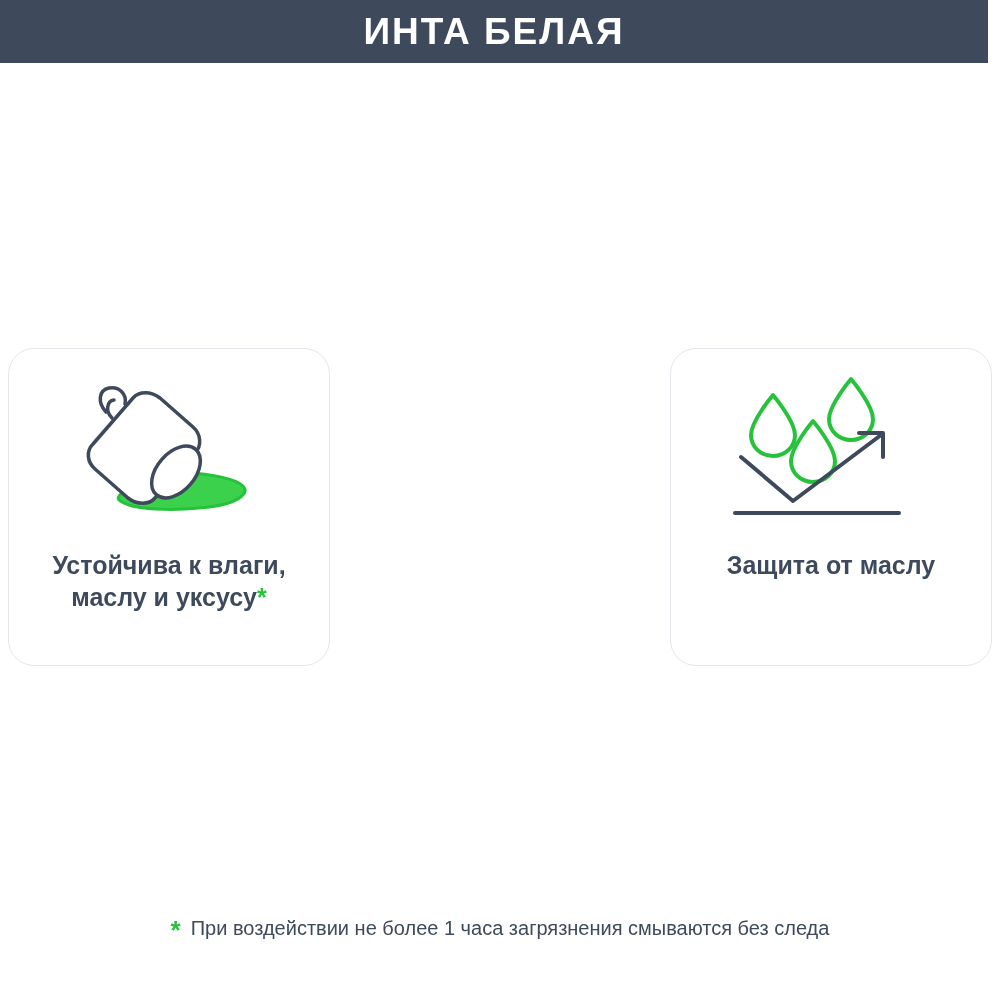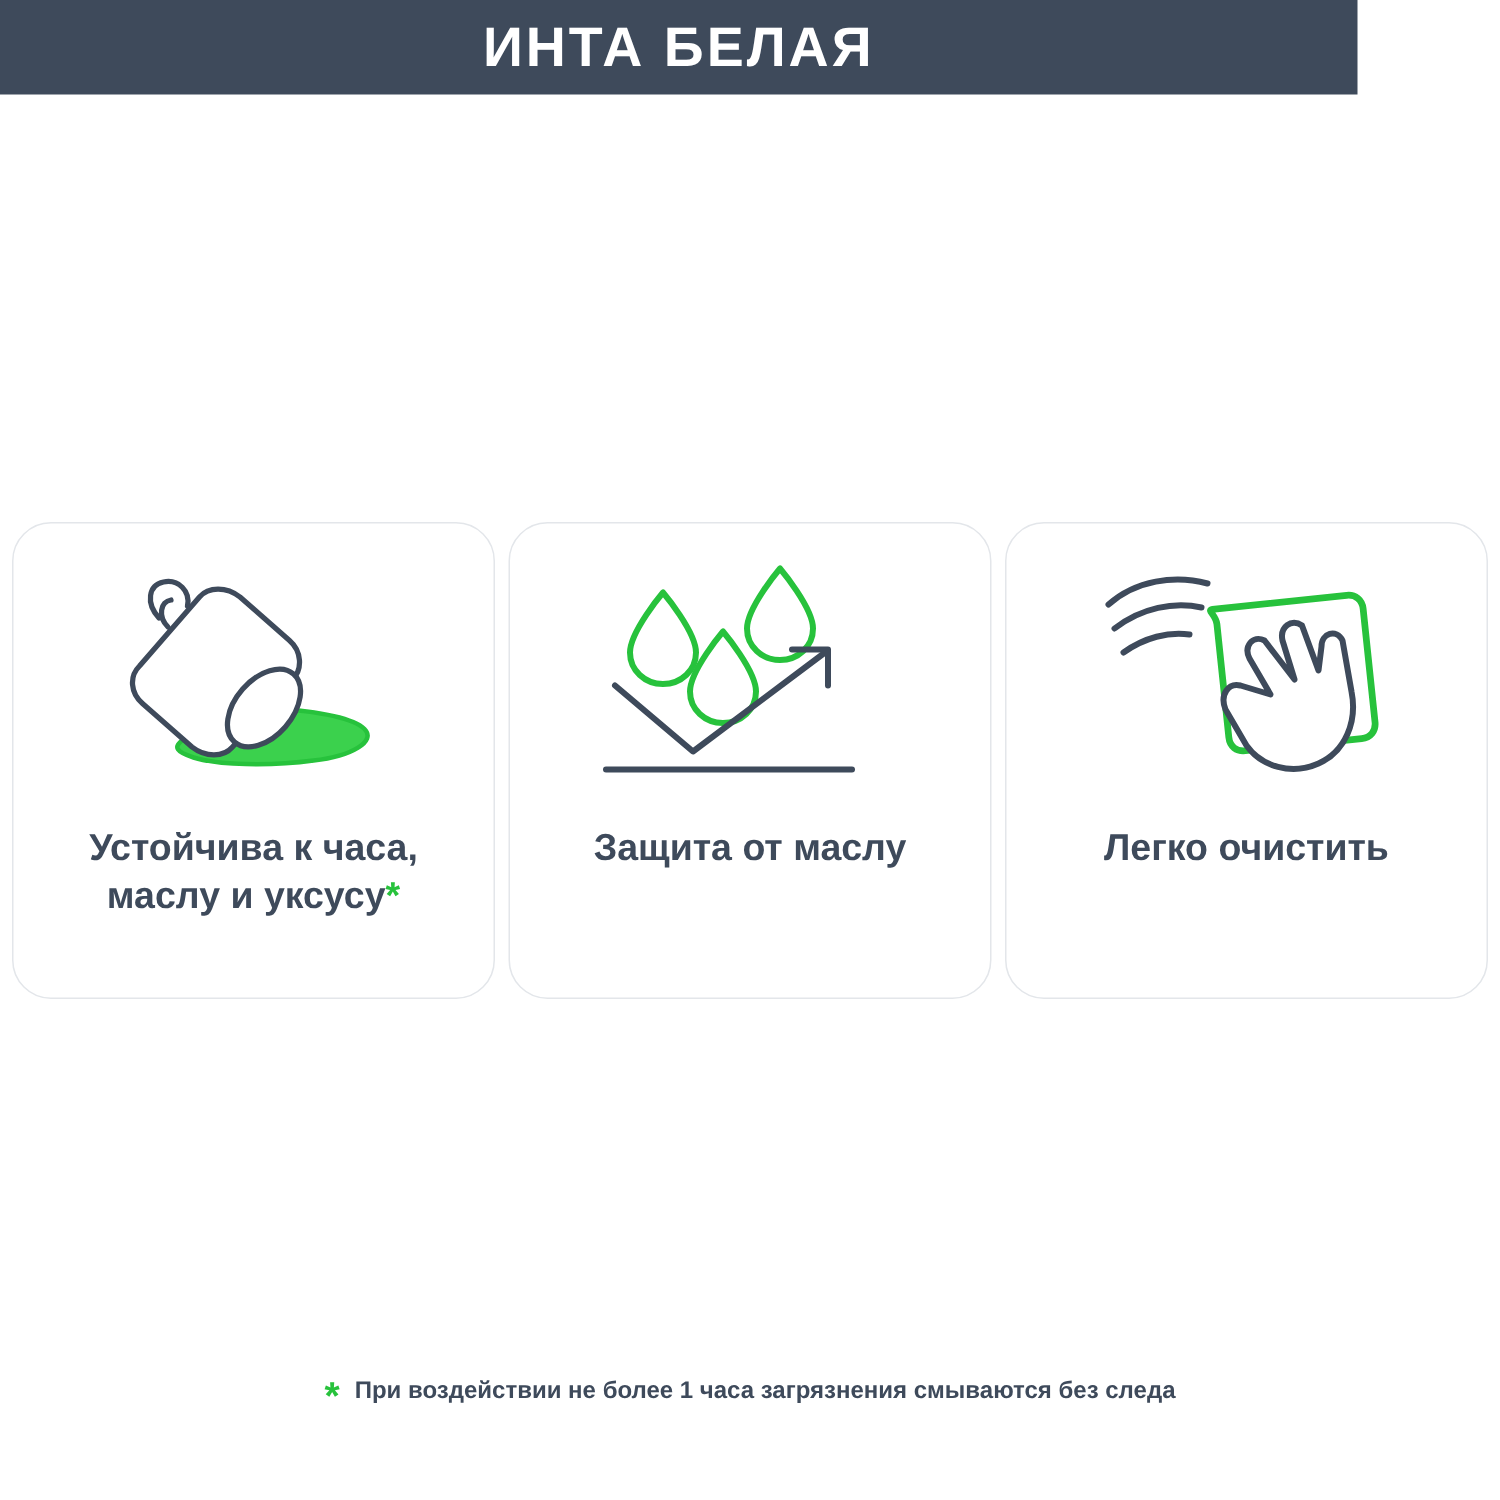--- a/index.html
+++ b/index.html
@@ -17,21 +17,21 @@
     position: relative;
     width: 1000px;
     height: 1000px;
     background: #ffffff;
   }
   
   .header-bar {
     position: absolute;
     left: 0;
     top: 0;
-    width: 905px;
+    width: 988px;
     height: 63px;
     background: #3e4a5b;
     display: flex;
     align-items: center;
     justify-content: center;
   }
   .header-title {
     color: #ffffff;
     font-size: 37px;
     font-weight: bold;
@@ -95,22 +95,22 @@
     color: #27c23c;
     font-size: 26px;
     font-weight: bold;
     margin-right: 10px;
     line-height: 1;
     position: relative;
     top: 2px;
   }
   .footnote-text {
     color: #3e4a5b;
-    font-size: 16px;
-    font-weight: bold;
+    font-size: 20px;
+    font-weight: normal;
     line-height: 1;
   }
 </style>
 </head>
 <body>
 
 <div class="page">
 
   <div class="header-bar">
     <div class="header-title">ИНТА БЕЛАЯ</div>
@@ -128,21 +128,21 @@
             <path d="M34 70 L74 24 C80 17 92 17 101 24 L134 53 C142 60 143 72 136 79 L96 124 C90 131 78 131 69 124 L36 95 C28 88 27 77 34 70 Z"></path>
 
             <ellipse cx="117" cy="98" rx="19" ry="30" transform="rotate(41 117 98)" fill="#ffffff"></ellipse>
 
             <path d="M47 38 C38 28 40 16 50 14 C60 12 68 20 66 30"></path>
             <path d="M53 44 C46 37 48 27 55 26"></path>
           </g>
         </svg>
       </div>
       <div class="card-label">
-        <span>Устойчива к часа,</span><br>
+        <span>Устойчива к влаги,</span><br>
         <span>маслу и уксусу</span><span class="asterisk-inline">*</span>
       </div>
     </div>
 
     <div class="card">
       <div class="card-icon">
         <svg width="220" height="160" viewBox="0 0 220 160" fill="none" xmlns="http://www.w3.org/2000/svg">
           <g stroke="#27c23c" stroke-width="4" fill="none" stroke-linejoin="round">
 
             <path d="M52 26 C52 26 30 52 30 66 C30 78 40 87 52 87 C64 87 74 78 74 66 C74 52 52 26 52 26 Z"></path>
@@ -158,44 +158,20 @@
 
             <path d="M14 144 L178 144"></path>
           </g>
         </svg>
       </div>
       <div class="card-label">
         <span>Защита от маслу</span>
       </div>
     </div>
 
-    <div class="card">
-      <div class="card-icon">
-        <svg width="220" height="160" viewBox="0 0 220 160" fill="none" xmlns="http://www.w3.org/2000/svg">
-
-          <path d="M92 32 L182 32 C188 32 192 36 192 42 L192 118 C192 124 188 128 182 128 L104 128 C98 128 94 124 94 118 L94 42 C94 36 88 32 92 32 Z" transform="rotate(-6 140 80)" stroke="#27c23c" stroke-width="4.5" fill="none" stroke-linejoin="round"></path>
-
-          <g stroke="#3e4a5b" stroke-width="4" fill="none" stroke-linecap="round">
-            <path d="M18 34 C36 18 62 14 84 20"></path>
-            <path d="M22 50 C40 36 62 32 80 36"></path>
-            <path d="M28 66 C42 56 58 52 72 54"></path>
-          </g>
-
-          <g stroke="#3e4a5b" stroke-width="4" fill="#ffffff" stroke-linecap="round" stroke-linejoin="round">
-            <path d="M96 104 C92 94 98 86 106 88 L126 94 L112 70 C108 62 114 54 122 58 L142 84
-                     L134 58 C132 49 140 43 147 48 L158 78
-                     L160 62 C160 53 170 50 174 58 L180 92
-                     C184 112 176 132 158 140 C140 148 120 142 110 128 Z"></path>
-          </g>
-        </svg>
-      </div>
-      <div class="card-label">
-        <span>Легко очистить</span>
-      </div>
-    </div>
 
   </div>
 
   <div class="footnote">
     <span class="footnote-star">*</span>
     <span class="footnote-text">При воздействии не более 1 часа загрязнения смываются без следа</span>
   </div>
 
 </div>
 

